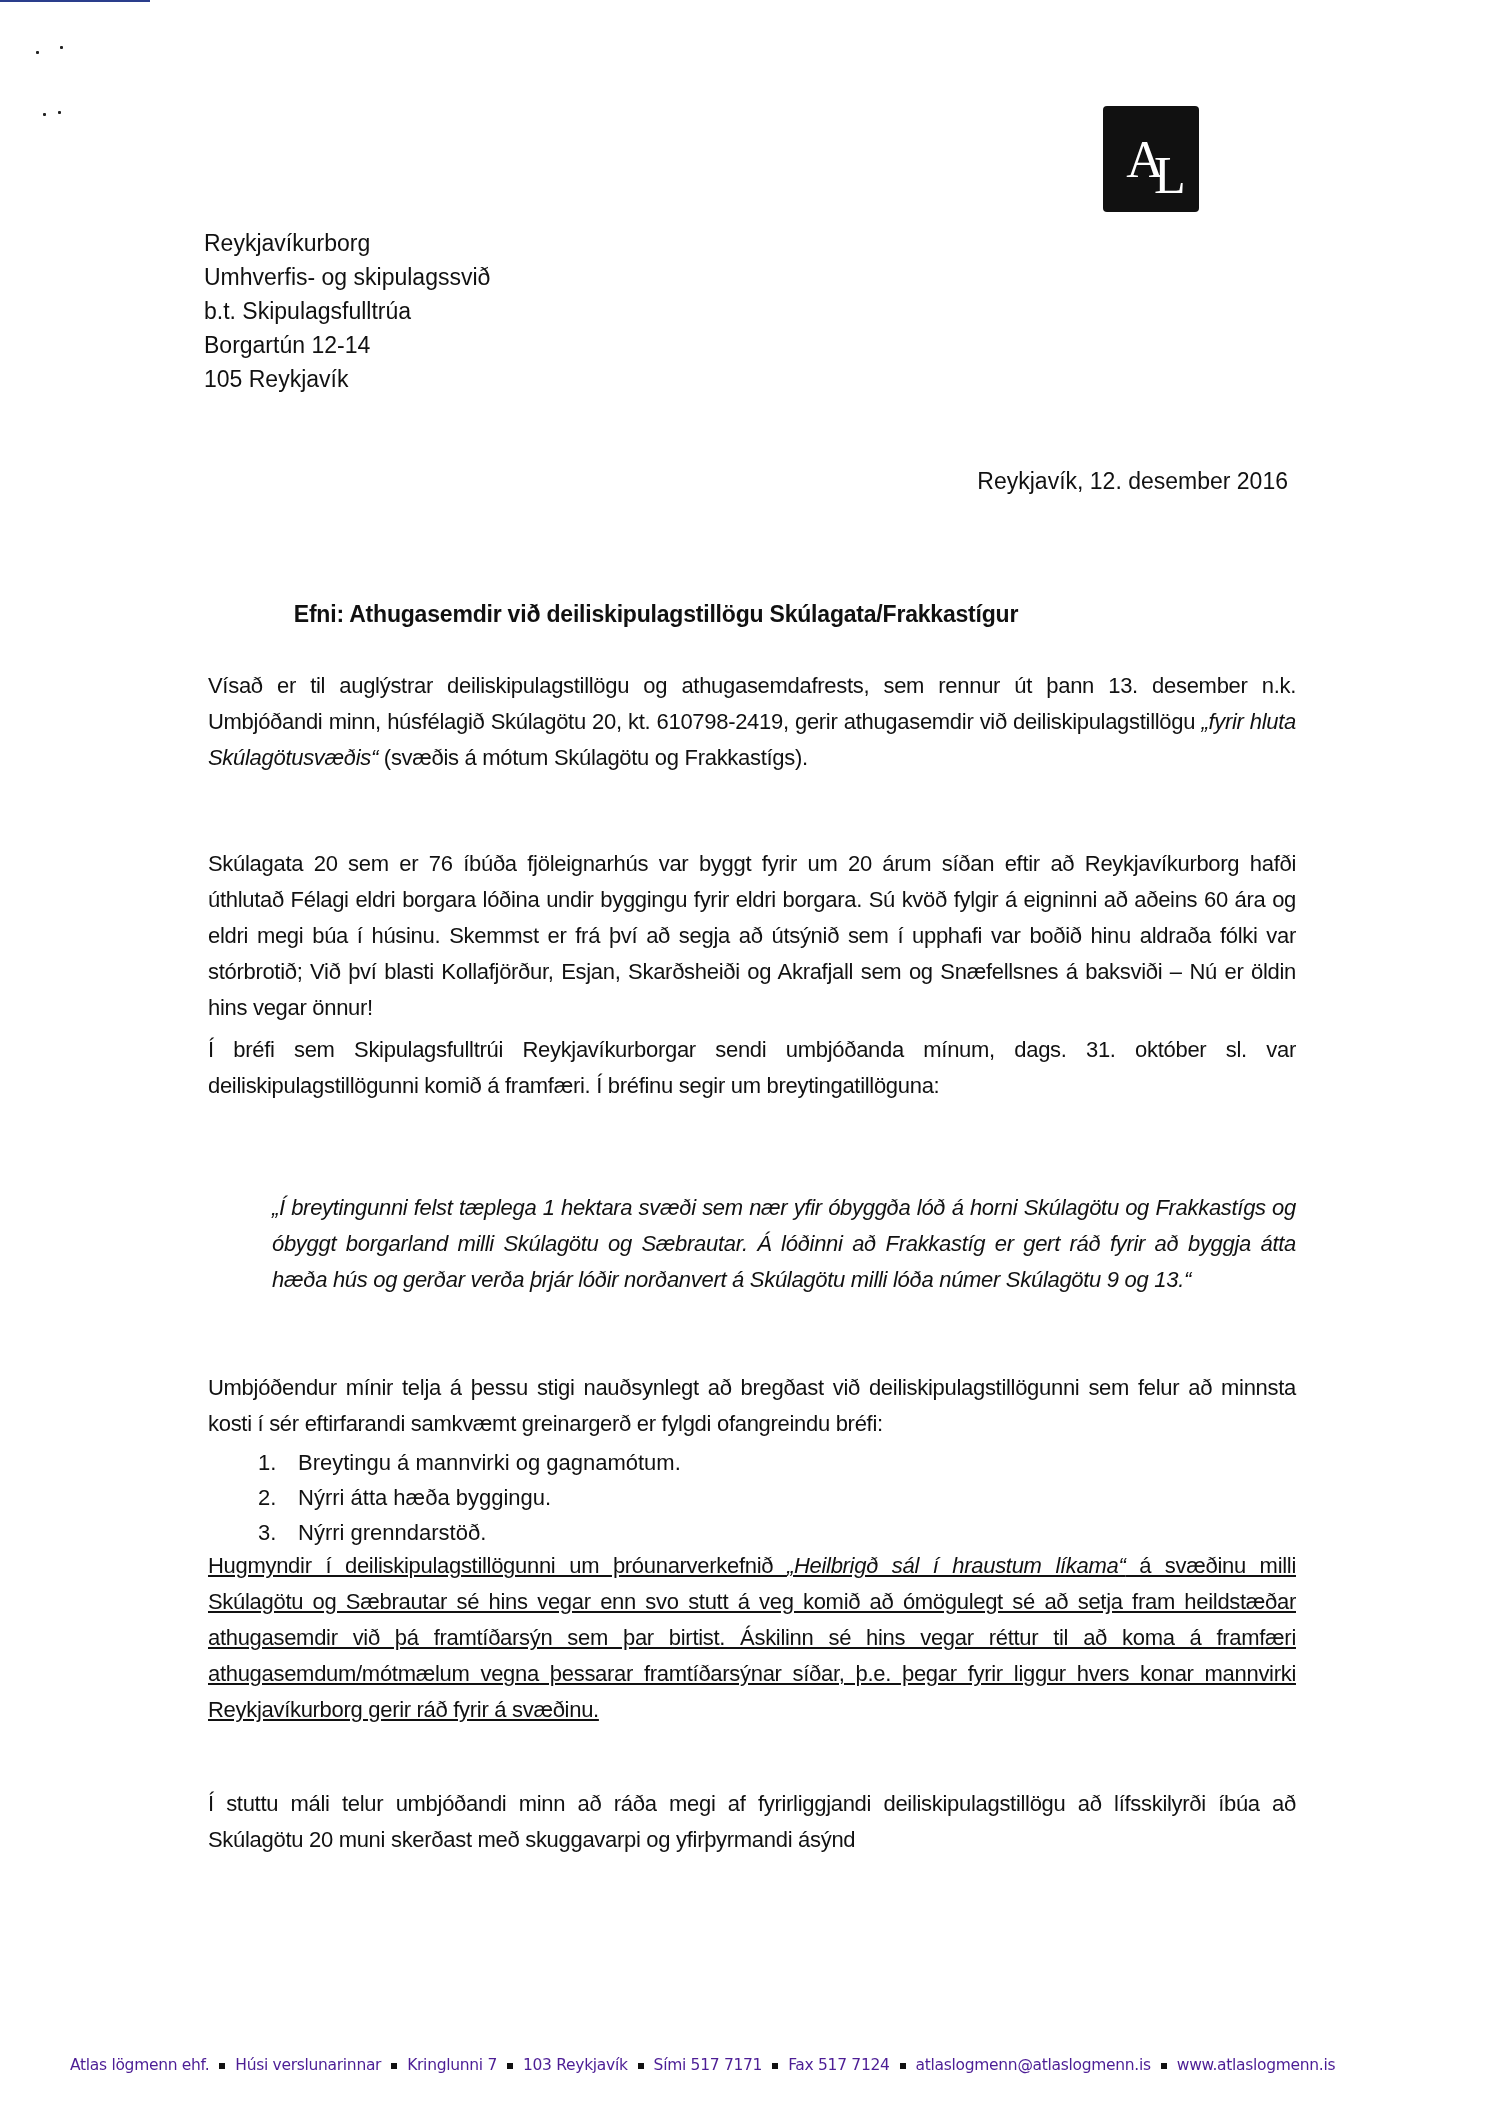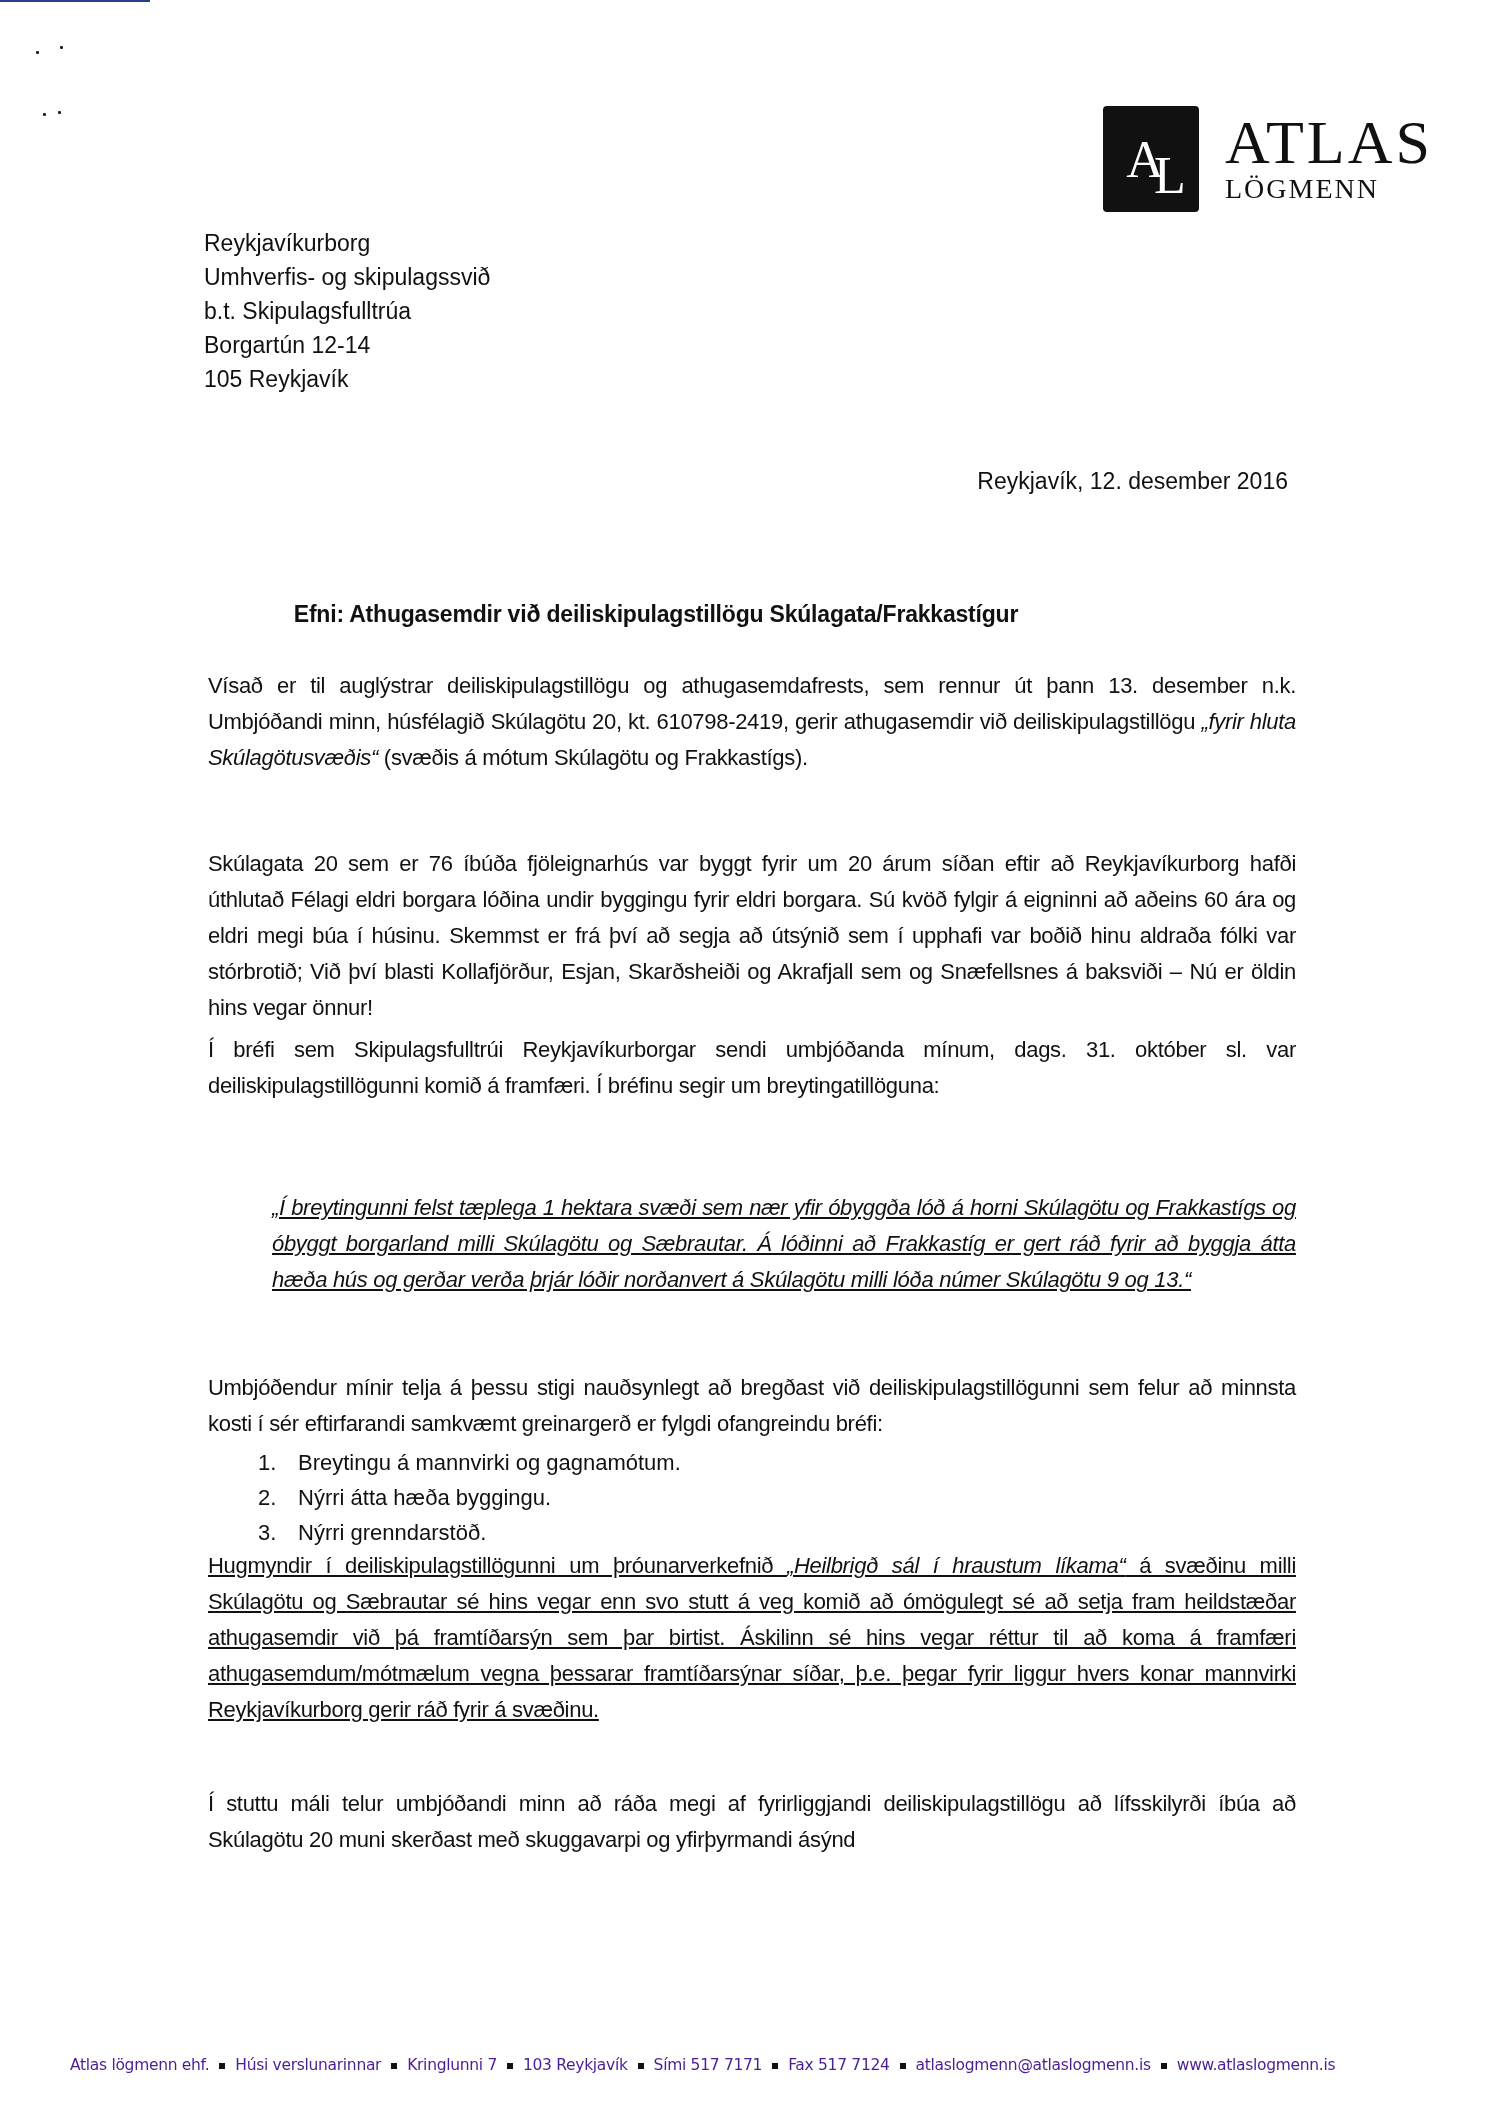--- a/index.html
+++ b/index.html
@@ -23,21 +23,21 @@
 
   .address { position: absolute; left: 204px; top: 226px; font-size: 23px; line-height: 34px; }
   .date { position: absolute; right: 212px; top: 468px; font-size: 23px; }
   .subject { position: absolute; left: 0; width: 1312px; top: 601px; text-align: center; font-size: 23px; font-weight: bold; letter-spacing: -0.2px; }
 
   .para {
     position: absolute; left: 208px; width: 1088px; font-size: 22px; line-height: 36px;
     text-align: justify; letter-spacing: -0.3px;
   }
   .para em { font-style: italic; }
-  .quote { position: absolute; left: 272px; width: 1024px; font-size: 22px; line-height: 36px; font-style: italic; text-align: justify; letter-spacing: -0.3px; text-decoration: underline; }
+  .quote { position: absolute; left: 272px; width: 1024px; font-size: 22px; line-height: 36px; font-style: italic; text-align: justify; letter-spacing: -0.3px; }
 
   .list { position: absolute; left: 258px; top: 1445px; font-size: 22px; line-height: 35px; margin: 0; padding: 0; list-style: none; }
   .list li { display: flex; }
   .list .num { width: 40px; }
 
   .footer {
     position: absolute; left: 70px; top: 2056px; font-size: 15.5px; color: #4c1d95;
     font-family: "DejaVu Sans", sans-serif; letter-spacing: -0.3px; white-space: nowrap;
   }
   .footer .sep { display: inline-block; width: 6px; height: 6px; background: #111; margin: 0 10px; vertical-align: middle; }
@@ -50,24 +50,20 @@
   <span style="left:36px;top:51px;"></span>
   <span style="left:60px;top:46px;"></span>
   <span style="left:43px;top:113px;"></span>
   <span style="left:58px;top:111px;"></span>
 </div>
 
 <div class="logo">
   <div class="logo-box">
     <span>A</span>
     <span class="l2">L</span>
-  </div>
-  <div class="logo-text">
-    <div class="t1">ATLAS</div>
-    <div class="t2">LÖGMENN</div>
   </div>
 </div>
 
 <div class="address">
   <div>Reykjavíkurborg</div>
   <div>Umhverfis- og skipulagssvið</div>
   <div>b.t. Skipulagsfulltrúa</div>
   <div>Borgartún 12-14</div>
   <div>105 Reykjavík</div>
 </div>

